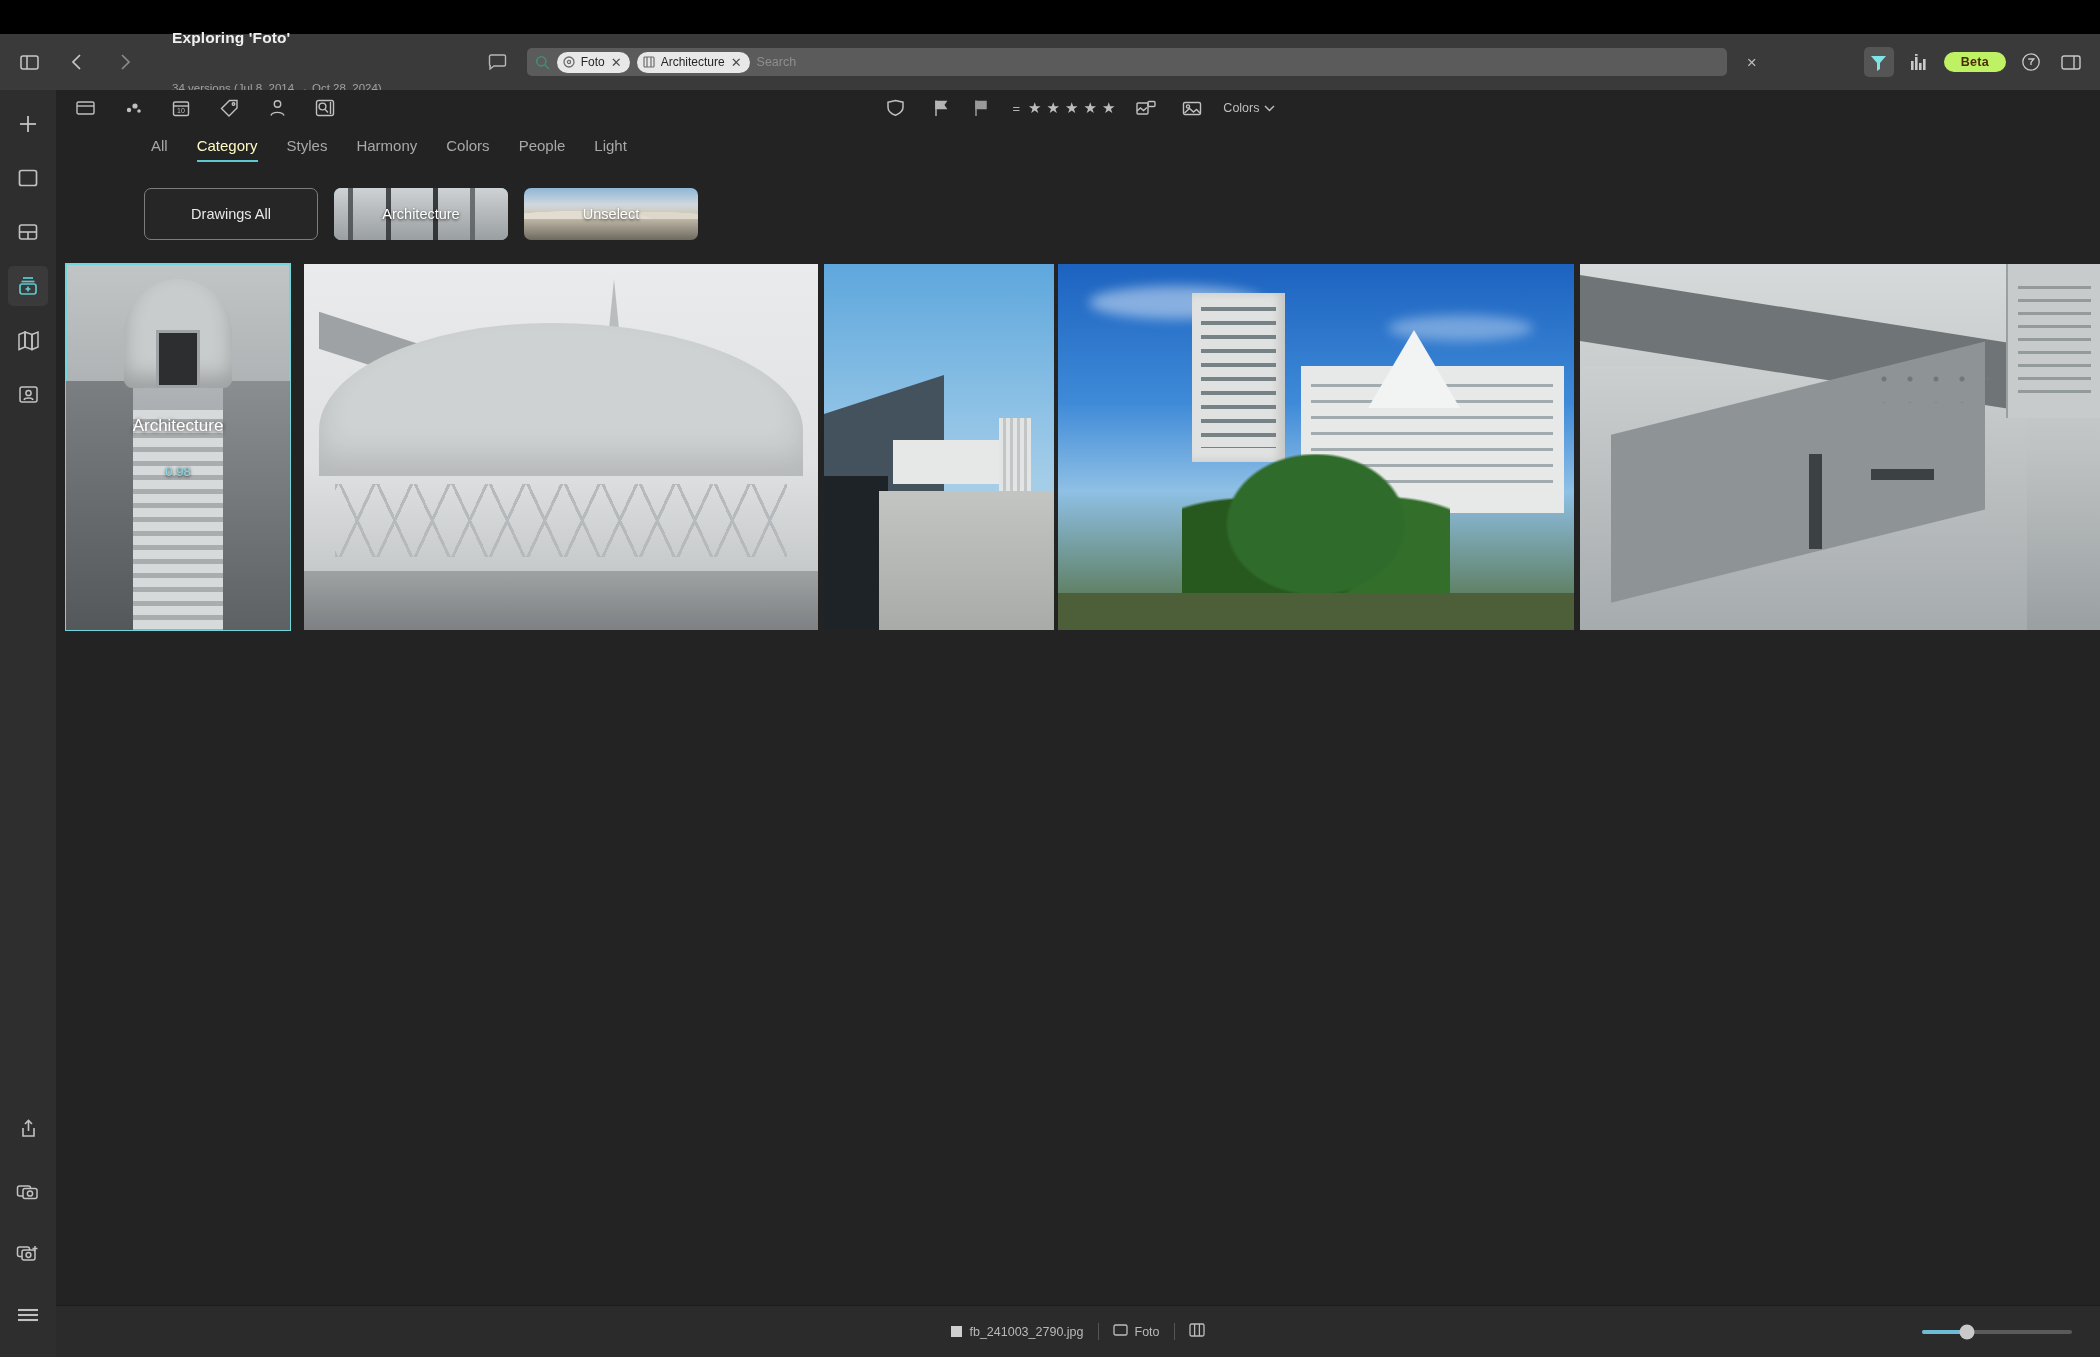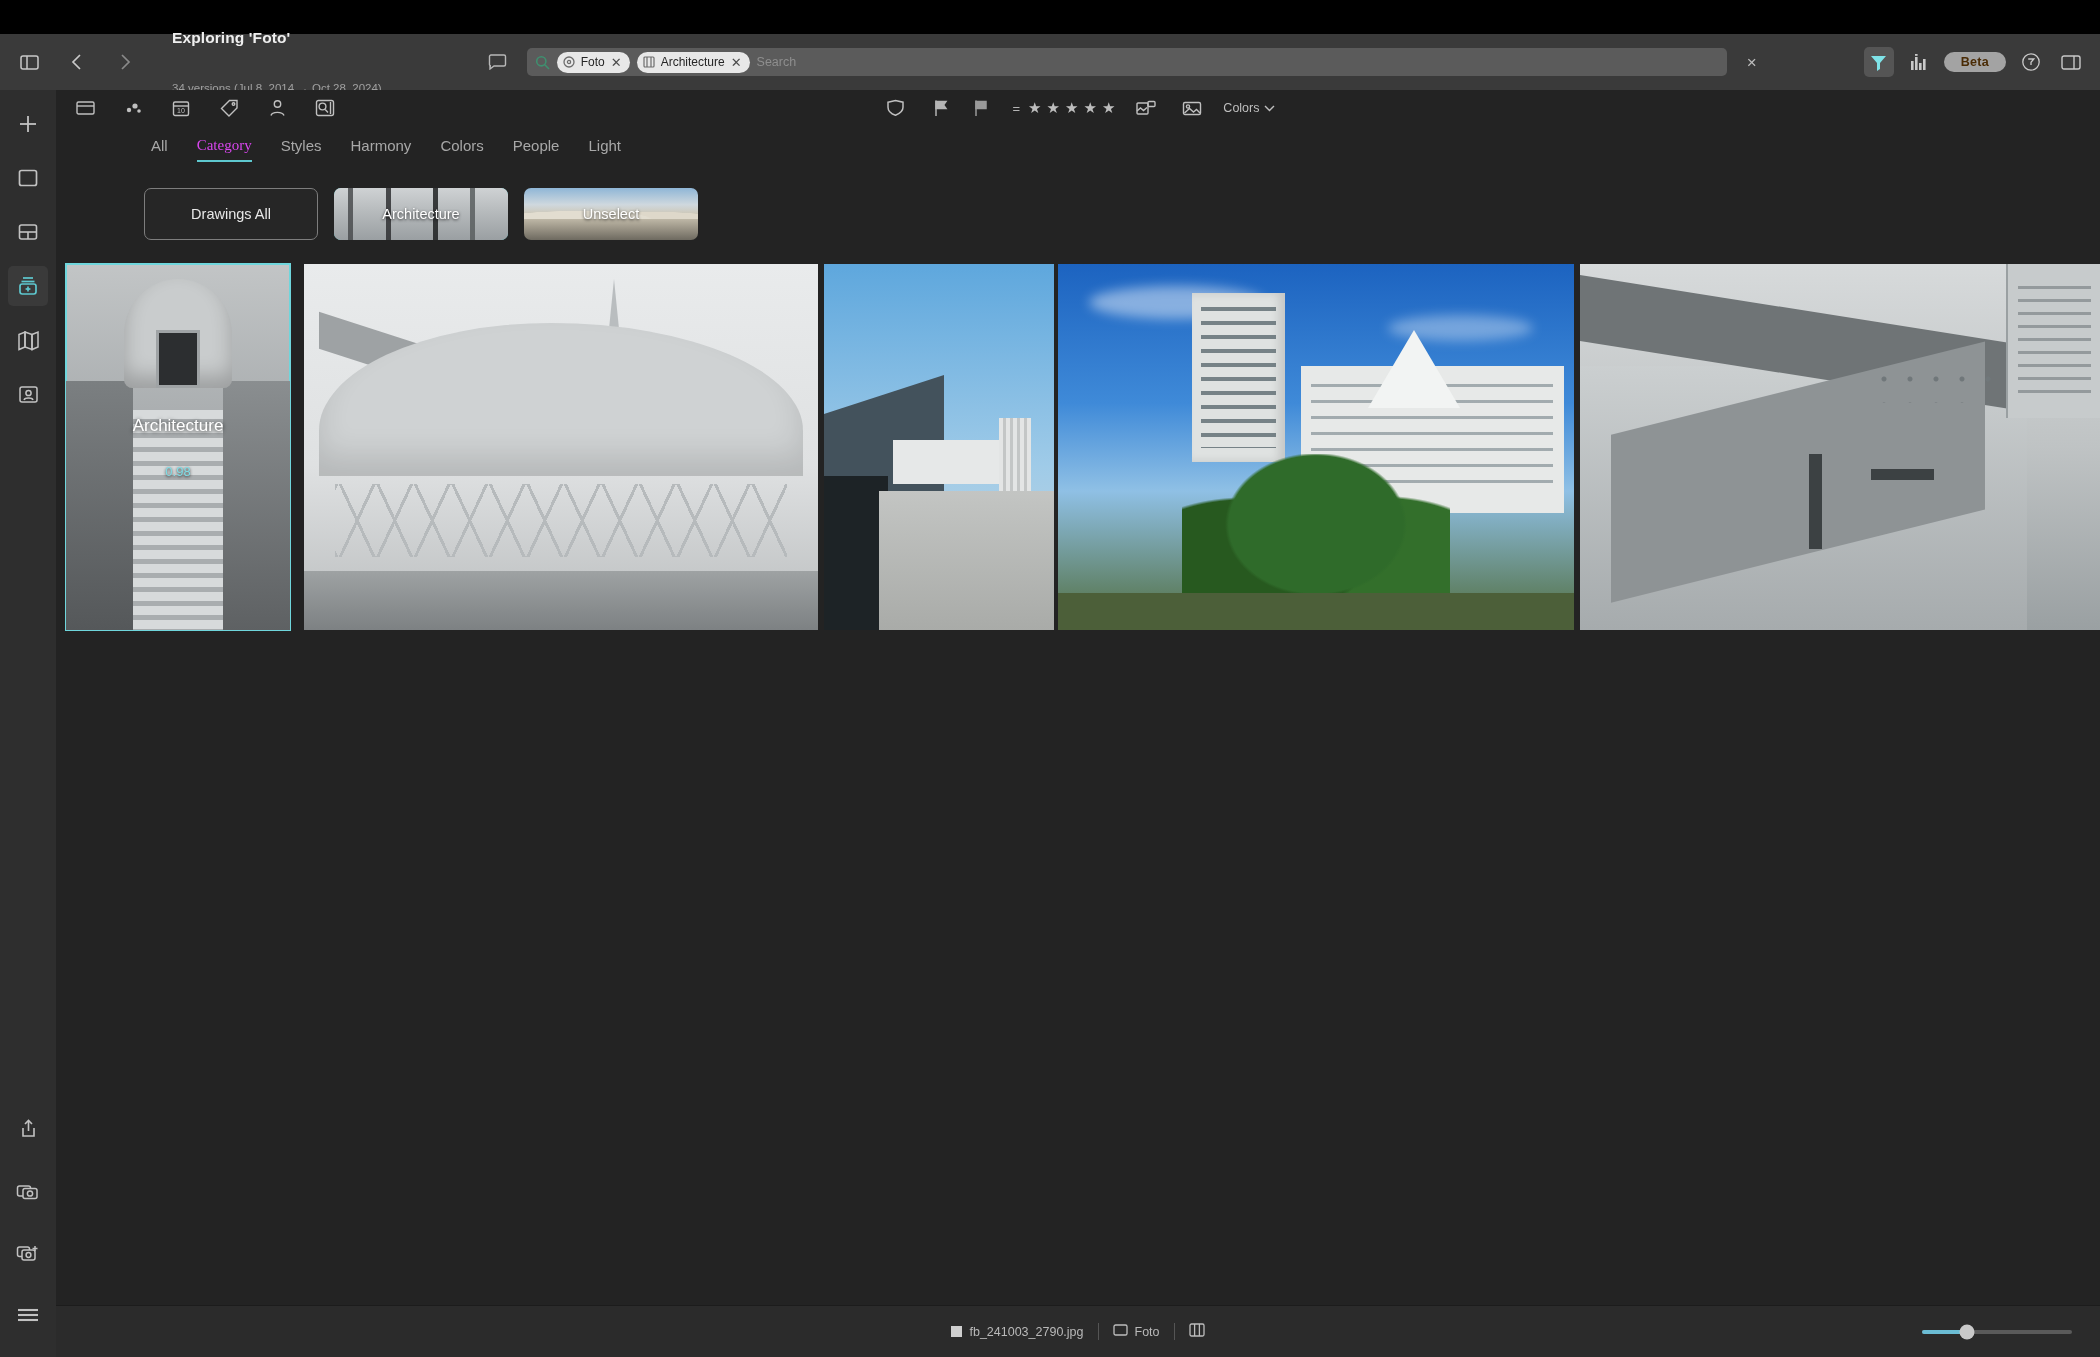--- a/index.html
+++ b/index.html
@@ -47,21 +47,21 @@
     flex: 1 1 auto; background: transparent; border: 0; outline: 0;
     color: #d8d8d8; font-size: 12.5px; font-family: inherit;
   }
   .search-input::placeholder { color: #8e8e8e; }
   .clear-x { color: #bdbdbd; font-size: 17px; line-height: 1; padding: 0 6px; }
 
   .tb-right { display: flex; align-items: center; gap: 10px; flex: 0 0 auto; }
   .filter-active { background: #555; border-radius: 5px; }
   .filter-active svg { color: #7fe3e8; }
   .beta {
-    background: #a3a3a3; color: #4a2b05; font-size: 12.5px; font-weight: bold;
+    background: #bef264; color: #4a2b05; font-size: 12.5px; font-weight: bold;
     border-radius: 11px; padding: 3px 17px; letter-spacing: .3px;
   }
 
   
   .rail {
     position: absolute; top: 90px; left: 0; bottom: 0; width: 56px;
     background: #2e2e2e; display: flex; flex-direction: column; align-items: center;
   }
   .rail-top { padding-top: 14px; display: flex; flex-direction: column; gap: 14px; align-items: center; }
   .rail-btn {
@@ -86,21 +86,21 @@
   }
   .st-center > * { pointer-events: auto; }
   .flags { display: flex; gap: 10px; }
   .rating { display: flex; align-items: center; gap: 5px; color: #b5b5b5; }
   .rating .eq { font-size: 13px; margin-right: 3px; }
   .star { font-size: 15px; color: #bdbdbd; }
   .colors-dd { display: flex; align-items: center; gap: 5px; color: #bfbfbf; font-size: 12.5px; }
 
   .tabs { display: flex; align-items: center; gap: 29px; padding: 6px 0 0 95px; height: 40px; }
   .tab { color: #a8a8a8; font-size: 15px; padding-bottom: 6px; border-bottom: 2px solid transparent; }
-  .tab.active { color: #d946ef; border-bottom-color: #5ec8cf; font-family: Liberation Serif, serif; }
+  .tab.active { color: #fef9c3; border-bottom-color: #5ec8cf; }
 
   .chips { display: flex; align-items: center; gap: 16px; padding: 22px 0 0 88px; }
   .chip {
     width: 174px; height: 52px; border-radius: 7px; position: relative;
     display: flex; align-items: center; justify-content: center; overflow: hidden;
   }
   .chip-plain { border: 1px solid #7d7d7d; background: #262626; }
   .chip-label {
     position: relative; z-index: 2; color: #fff; font-size: 14.5px;
     text-shadow: 0 1px 3px rgba(0,0,0,.85);

